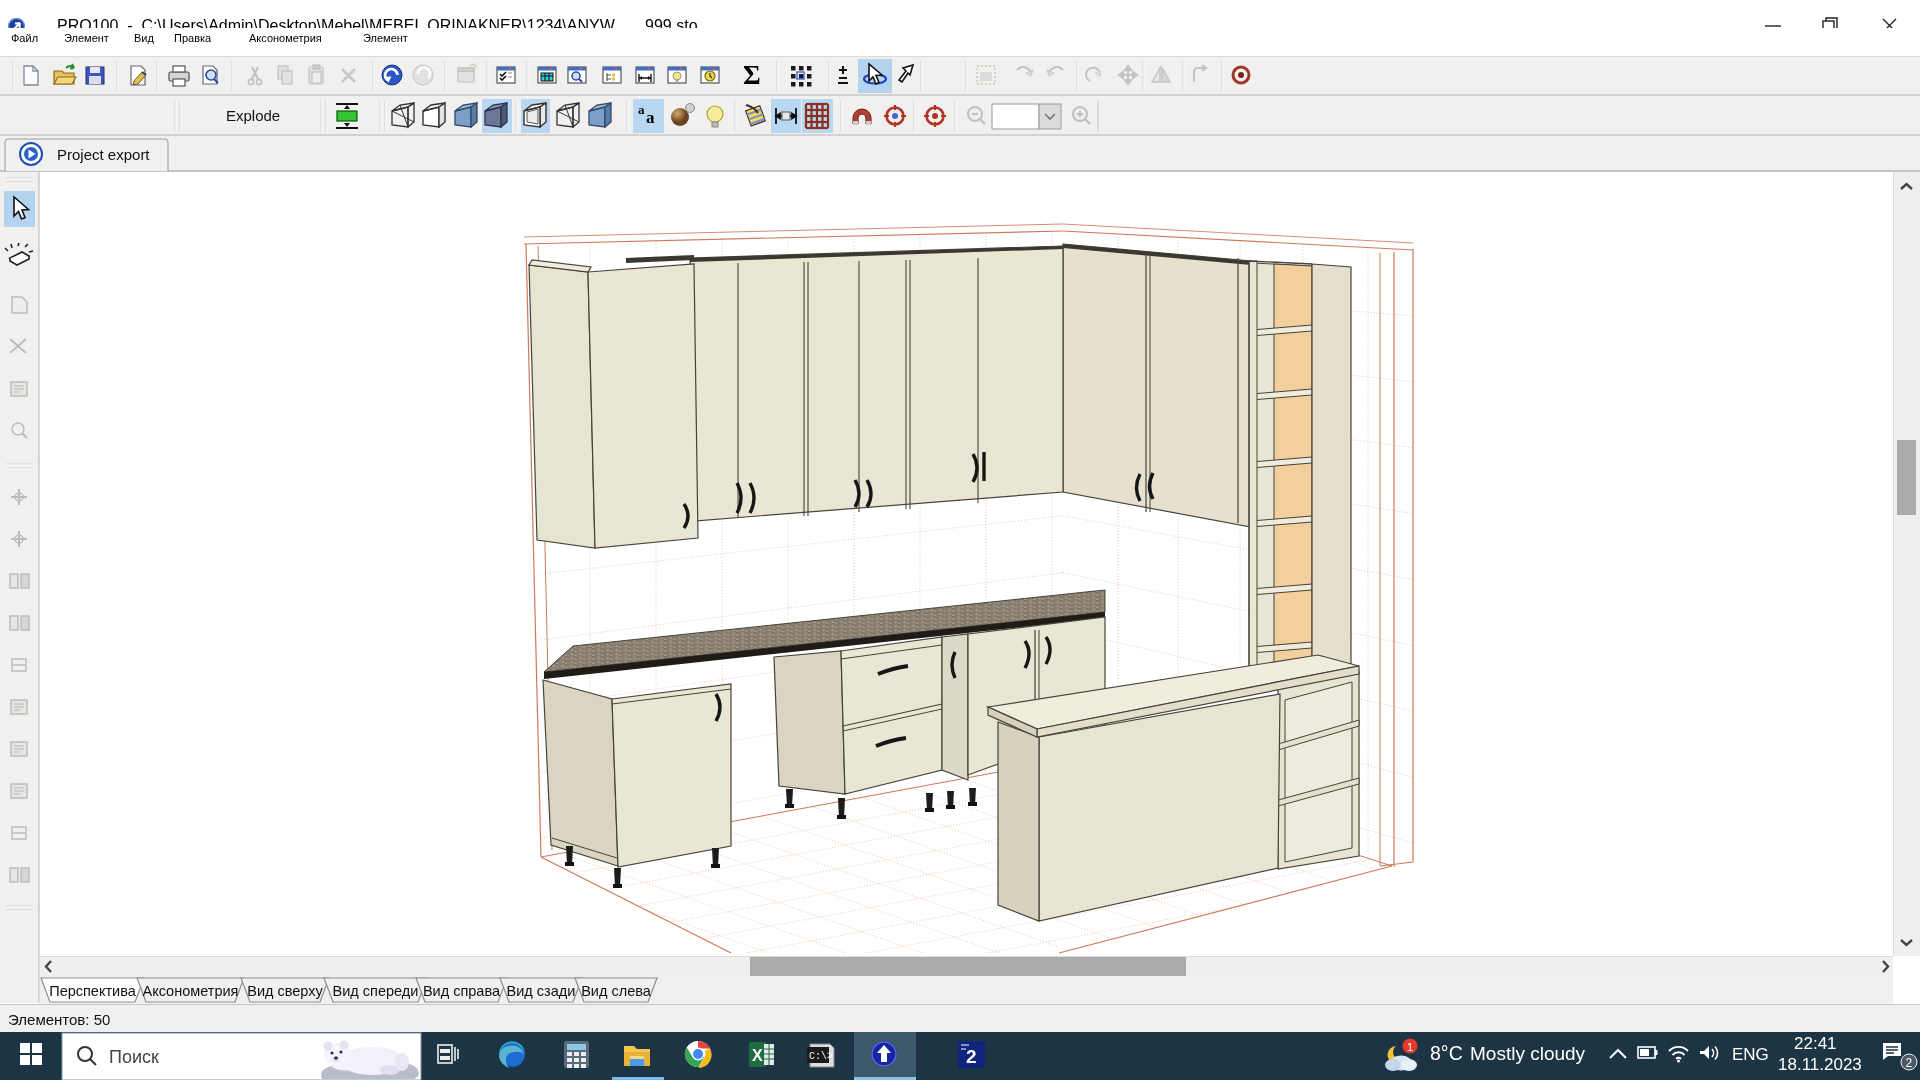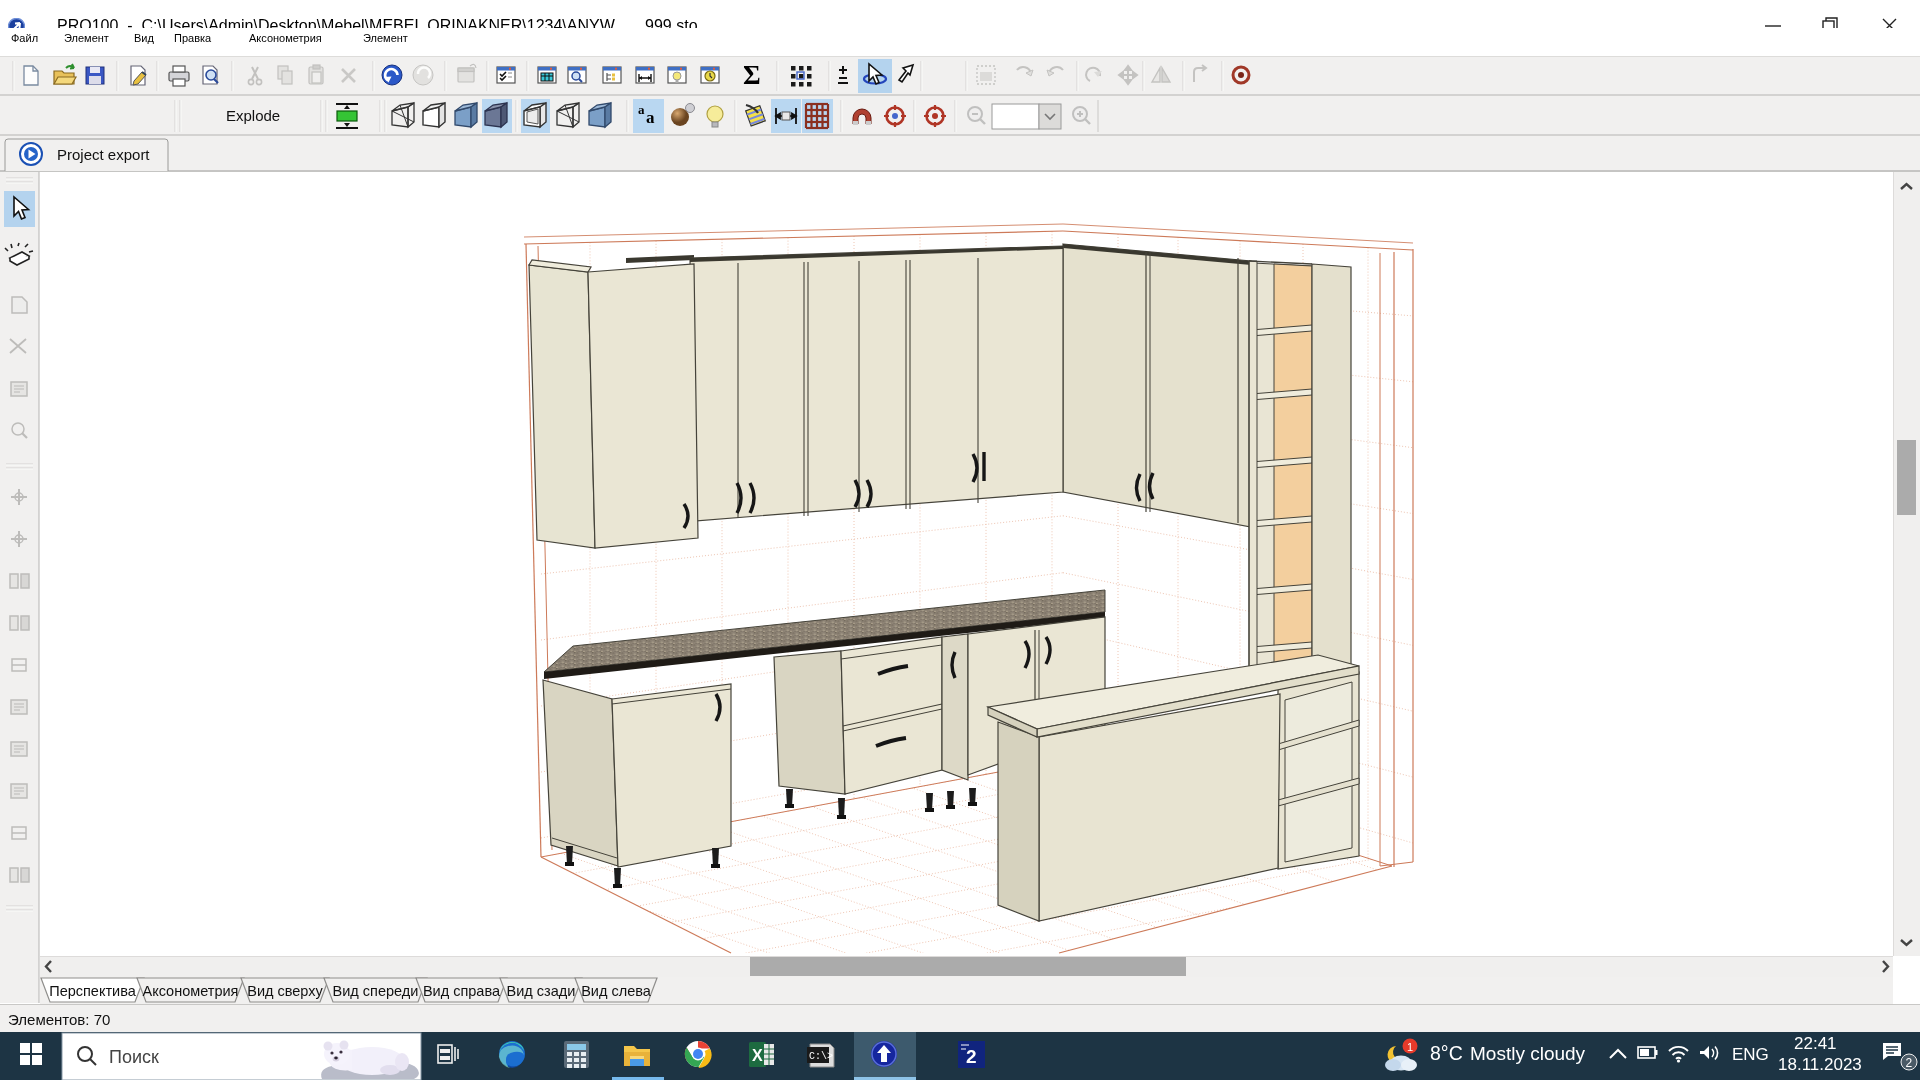--- a/index.html
+++ b/index.html
@@ -649,21 +649,21 @@
 <polygon points="535,1 617,1 608,25 544,25" fill="#f1f0ef" stroke="#8f8e8c" stroke-width="1.2"></polygon>
 <text x="52.5" y="19" font-size="14.5" fill="#111" text-anchor="middle">Перспектива</text>
 <text x="150.5" y="19" font-size="14.5" fill="#111" text-anchor="middle">Аксонометрия</text>
 <text x="245.0" y="19" font-size="14.5" fill="#111" text-anchor="middle">Вид сверху</text>
 <text x="335.5" y="19" font-size="14.5" fill="#111" text-anchor="middle">Вид спереди</text>
 <text x="421.5" y="19" font-size="14.5" fill="#111" text-anchor="middle">Вид справа</text>
 <text x="501.0" y="19" font-size="14.5" fill="#111" text-anchor="middle">Вид сзади</text>
 <text x="576.0" y="19" font-size="14.5" fill="#111" text-anchor="middle">Вид слева</text>
 </svg>
 <div class="abs" style="left:0;top:1004px;width:1920px;height:28px;background:#f1f0ef;border-top:1px solid #c9c8c6">
-<span class="abs" style="left:8px;top:6px;font-size:15px;color:#111">Элементов: 70</span>
+<span class="abs" style="left:8px;top:6px;font-size:15px;color:#111">Элементов: 50</span>
 </div>
 <svg class="abs" style="left:0;top:1032px" width="1920" height="48">
 <rect width="1920" height="48" fill="#1d3444"></rect>
 <g fill="#fff">
       <rect x="20" y="11" width="10" height="10"></rect>
       <rect x="32" y="11" width="10" height="10"></rect>
       <rect x="20" y="23" width="10" height="10"></rect>
       <rect x="32" y="23" width="10" height="10"></rect>
     </g>
 <rect x="62" y="1" width="359" height="47" fill="#ffffff" stroke="#8a9aa8" stroke-width="1"></rect>

